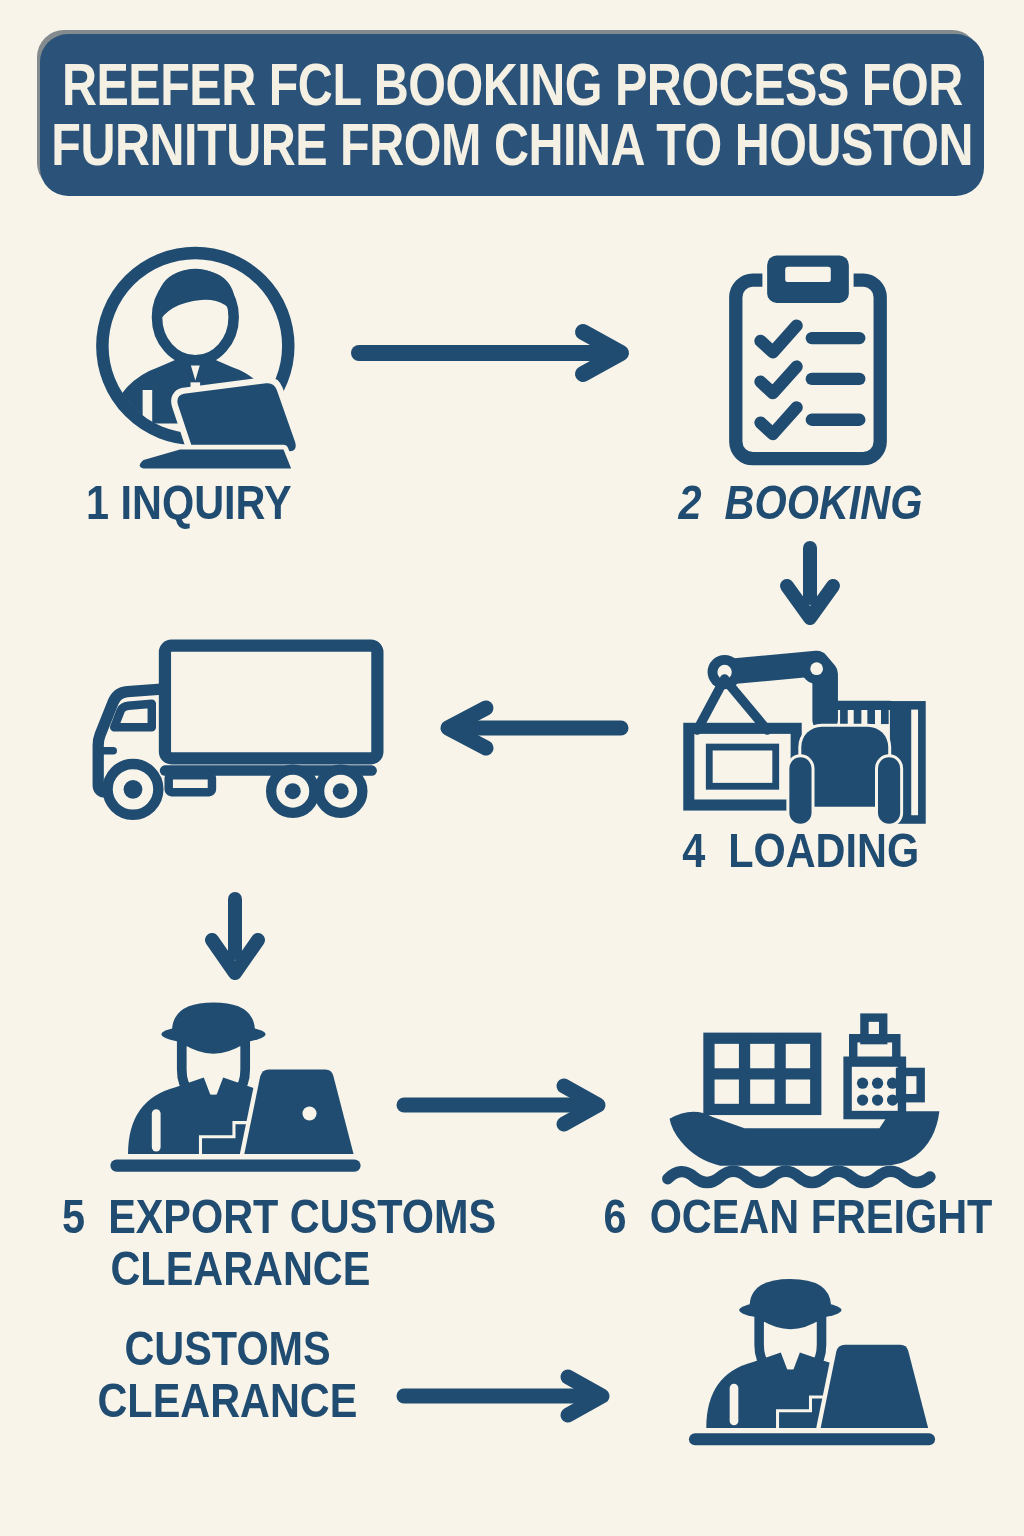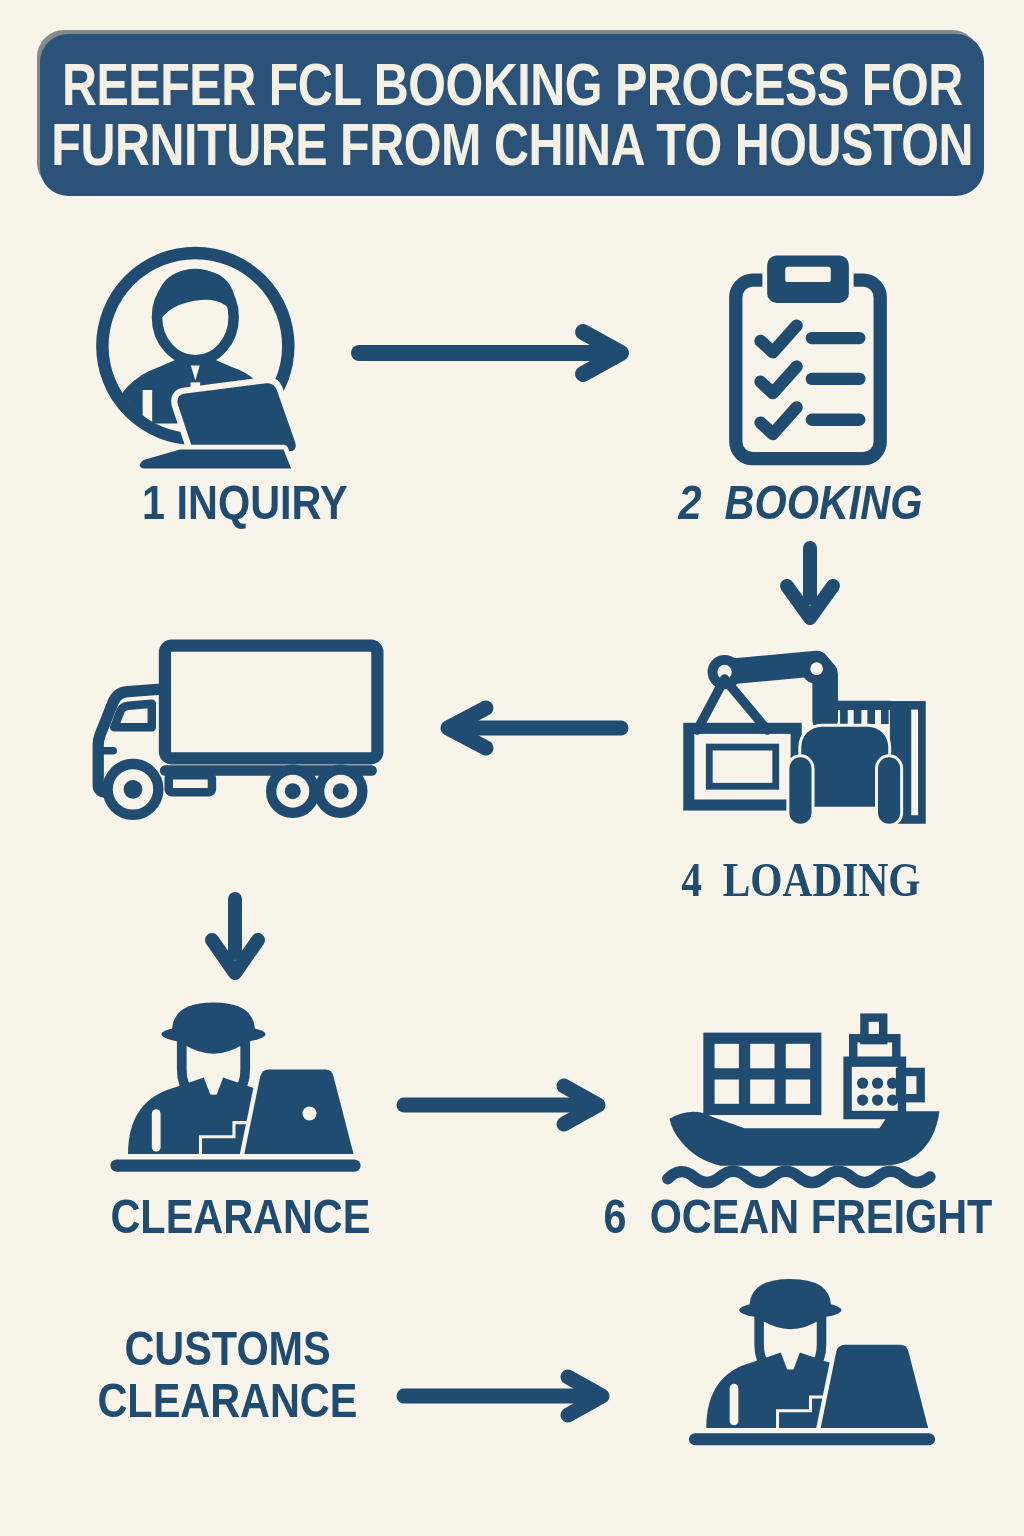--- a/index.html
+++ b/index.html
@@ -30,21 +30,21 @@
   }
   
   .icon,.arrow{position:absolute;color:var(--ink);}
   .icon svg,.arrow svg{width:100%;height:100%;display:block;overflow:visible;}
   .halo{paint-order:stroke;stroke:var(--background);}
   
   .label{
     position:absolute;color:var(--ink);font-weight:bold;font-size:46px;line-height:52px;
     text-align:center;
   }
-  .label.align-left{text-align:center;}
+  .label.align-left{text-align:left;}
   .label .line{display:block;white-space:pre;}
   .label .line span{display:inline-block;transform:scale(.9,1.06);transform-origin:center;}
   .label.align-left .line span{transform-origin:left center;}
 </style>
 </head>
 <body>
 
 <div class="canvas">
 
   <header class="banner">
@@ -128,21 +128,21 @@
       <path d="M58,48 L26,108 M58,48 L108,108" stroke="currentColor" stroke-width="11" stroke-linecap="round"></path>
       <rect x="16" y="106" width="126" height="90" fill="none" stroke="currentColor" stroke-width="13"></rect>
       <rect x="40" y="128" width="78" height="46" fill="none" stroke="currentColor" stroke-width="8"></rect>
 
       <rect class="halo" x="148" y="104" width="102" height="80" rx="24" fill="currentColor" stroke-width="7"></rect>
       <rect x="158" y="170" width="82" height="28" fill="currentColor"></rect>
       <rect class="halo" x="134" y="140" width="26" height="78" rx="13" fill="currentColor" stroke-width="7"></rect>
       <rect class="halo" x="238" y="140" width="26" height="78" rx="13" fill="currentColor" stroke-width="7"></rect>
     </svg>
   </div>
-  <div class="label" style="left:648px;top:854px;width:305px;font-family:Liberation Serif, serif;">
+  <div class="label" style="left:648px;top:824px;width:305px;">
     <span class="line"><span>4  LOADING</span></span>
   </div>
 
   <div class="arrow" style="left:420px;top:702px;width:215px;height:52px;">
     <svg viewBox="0 0 215 52">
       <path d="M201,26 L42,26" stroke="currentColor" stroke-width="15" stroke-linecap="round"></path>
       <path d="M66,6 L28,26 L66,46" fill="none" stroke="currentColor" stroke-width="15" stroke-linecap="round" stroke-linejoin="round"></path>
     </svg>
   </div>
 
@@ -178,20 +178,21 @@
       <path d="M89,58 Q125,82 161,58 L161,50 L89,50 Z" fill="currentColor"></path>
       <path d="M28,184 Q28,122 82,108 L114,97 L125,126 L136,97 L168,108 Q198,116 208,132 L208,184 Z" fill="currentColor"></path>
       <path d="M60,138 L60,176" style="stroke:var(--background)" stroke-width="10" stroke-linecap="round" fill="none"></path>
       <path class="halo" d="M112,184 L112,166 L150,166 L150,150 L178,150 L178,184 Z" fill="currentColor" stroke-width="7"></path>
       <path class="halo" d="M160,184 L178,96 Q180,88 188,88 L252,88 Q259,88 261,95 L284,184 Z" fill="currentColor" stroke-width="10" stroke-linejoin="round"></path>
       <circle cx="234" cy="138" r="8" style="fill:var(--background)"></circle>
       <rect x="8" y="190" width="284" height="14" rx="7" fill="currentColor"></rect>
     </svg>
   </div>
   <div class="label" style="left:38px;top:1190px;width:405px;">
+    <span class="line"><span>5  EXPORT CUSTOMS</span></span>
     <span class="line"><span>CLEARANCE</span></span>
   </div>
 
   <div class="arrow" style="left:392px;top:1080px;width:240px;height:50px;">
     <svg viewBox="0 0 240 50">
       <path d="M12,25 L196,25" stroke="currentColor" stroke-width="15" stroke-linecap="round"></path>
       <path d="M172,6 L206,25 L172,44" fill="none" stroke="currentColor" stroke-width="15" stroke-linecap="round" stroke-linejoin="round"></path>
     </svg>
   </div>
 

